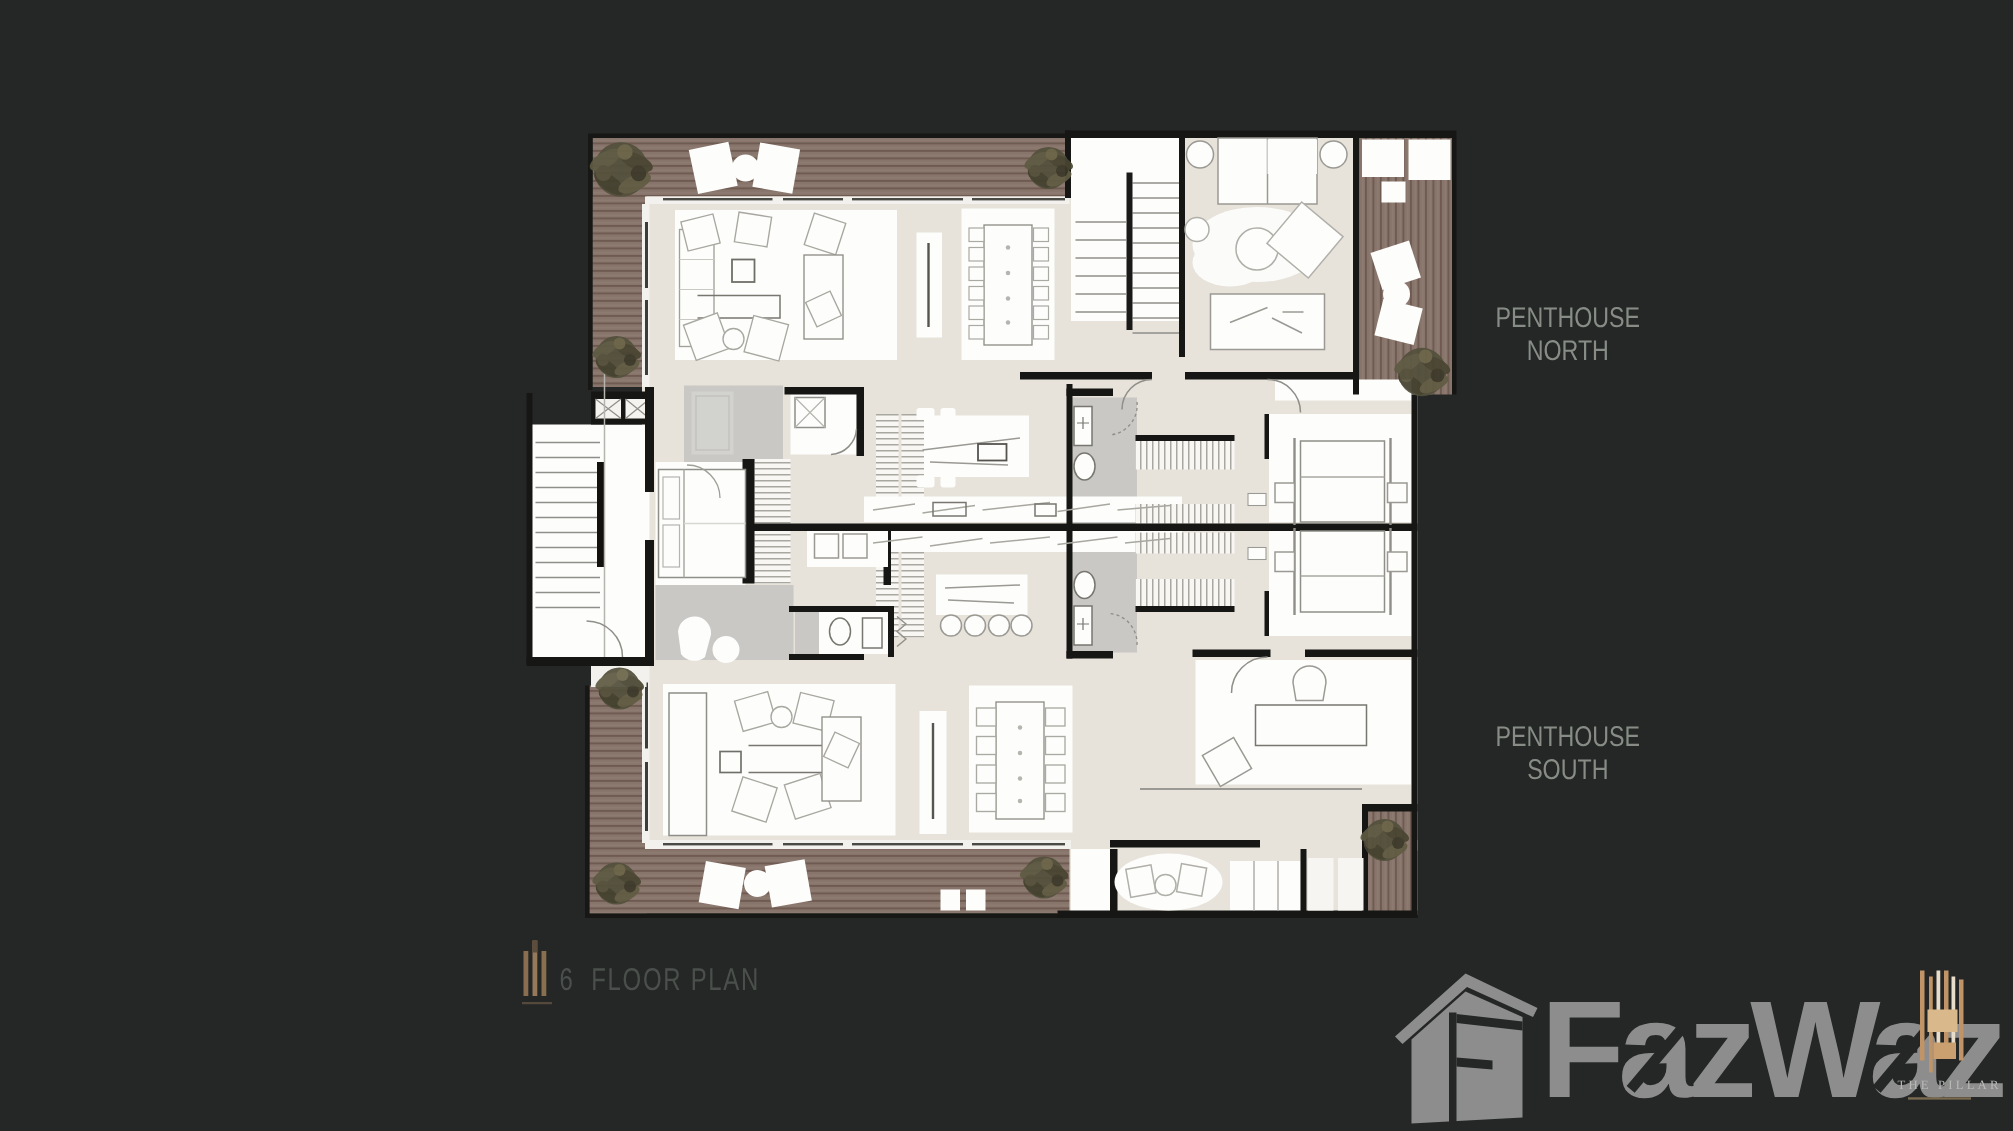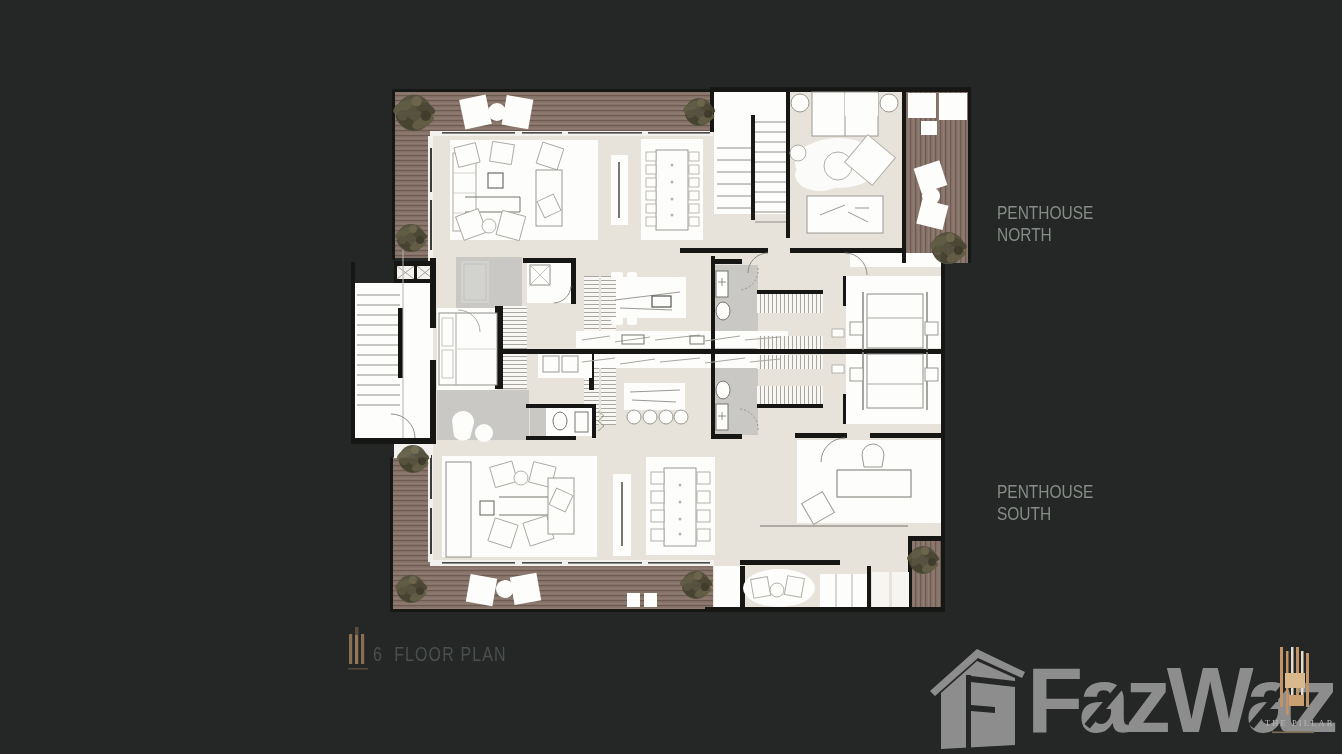--- a/index.html
+++ b/index.html
@@ -2,21 +2,21 @@
 <html><head>
 <meta charset="utf-8">
 <style>
 html,body{margin:0;padding:0;background:#242726;width:1342px;height:754px;overflow:hidden;}
 *{box-sizing:border-box;}
 body{font-family:"Liberation Sans", sans-serif;}
 .lbl{position:absolute;color:#878d86;font-size:19px;letter-spacing:0px;font-weight:400;transform:scaleX(0.815);transform-origin:0 0;}
 </style>
 </head>
 <body>
-<div style="position:relative;width:1090px;height:754px;">
+<div style="position:relative;width:1090px;height:754px;text-align:center;">
 <svg width="1342" height="754" viewBox="0 0 1342 754" style="position:absolute;left:0;top:0;">
 <defs>
 <pattern id="deckH" width="8" height="5" patternUnits="userSpaceOnUse">
   <rect width="8" height="5" fill="#87746a"></rect>
   <rect y="0" width="8" height="1.2" fill="#6e5a50"></rect>
   <rect y="3" width="8" height="1" fill="#8e7b72"></rect>
 </pattern>
 <pattern id="deckV" width="5" height="8" patternUnits="userSpaceOnUse">
   <rect width="5" height="8" fill="#87746a"></rect>
   <rect x="0" width="1.2" height="8" fill="#6e5a50"></rect>

